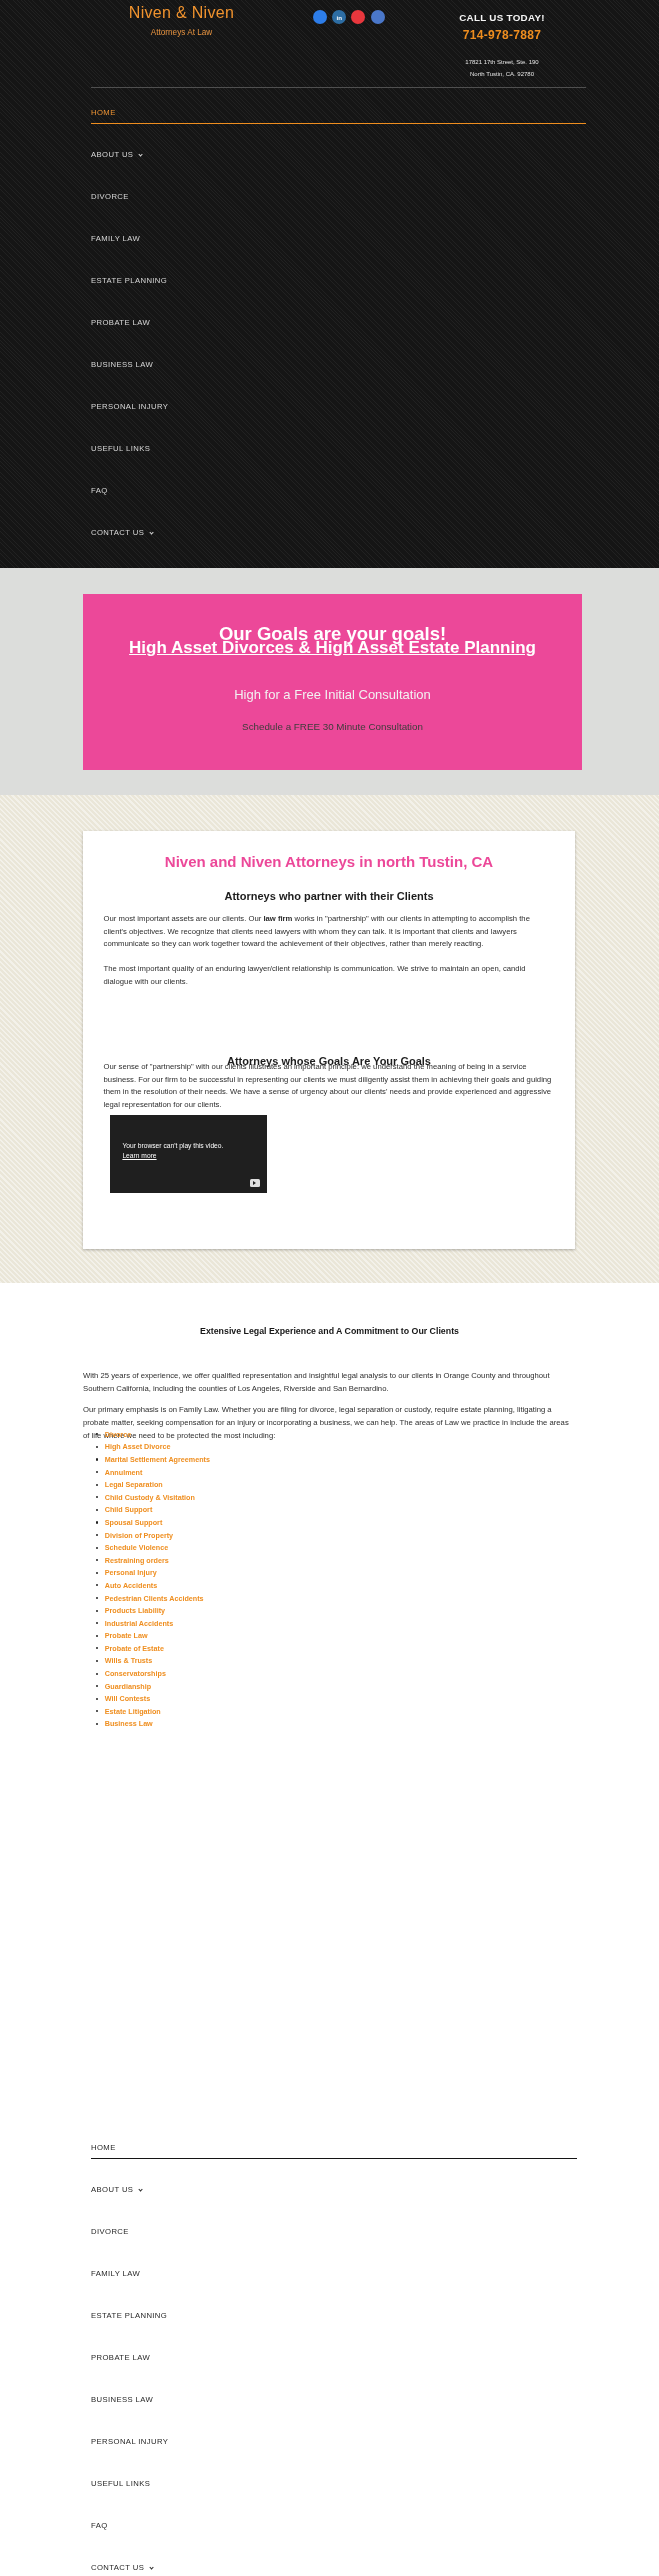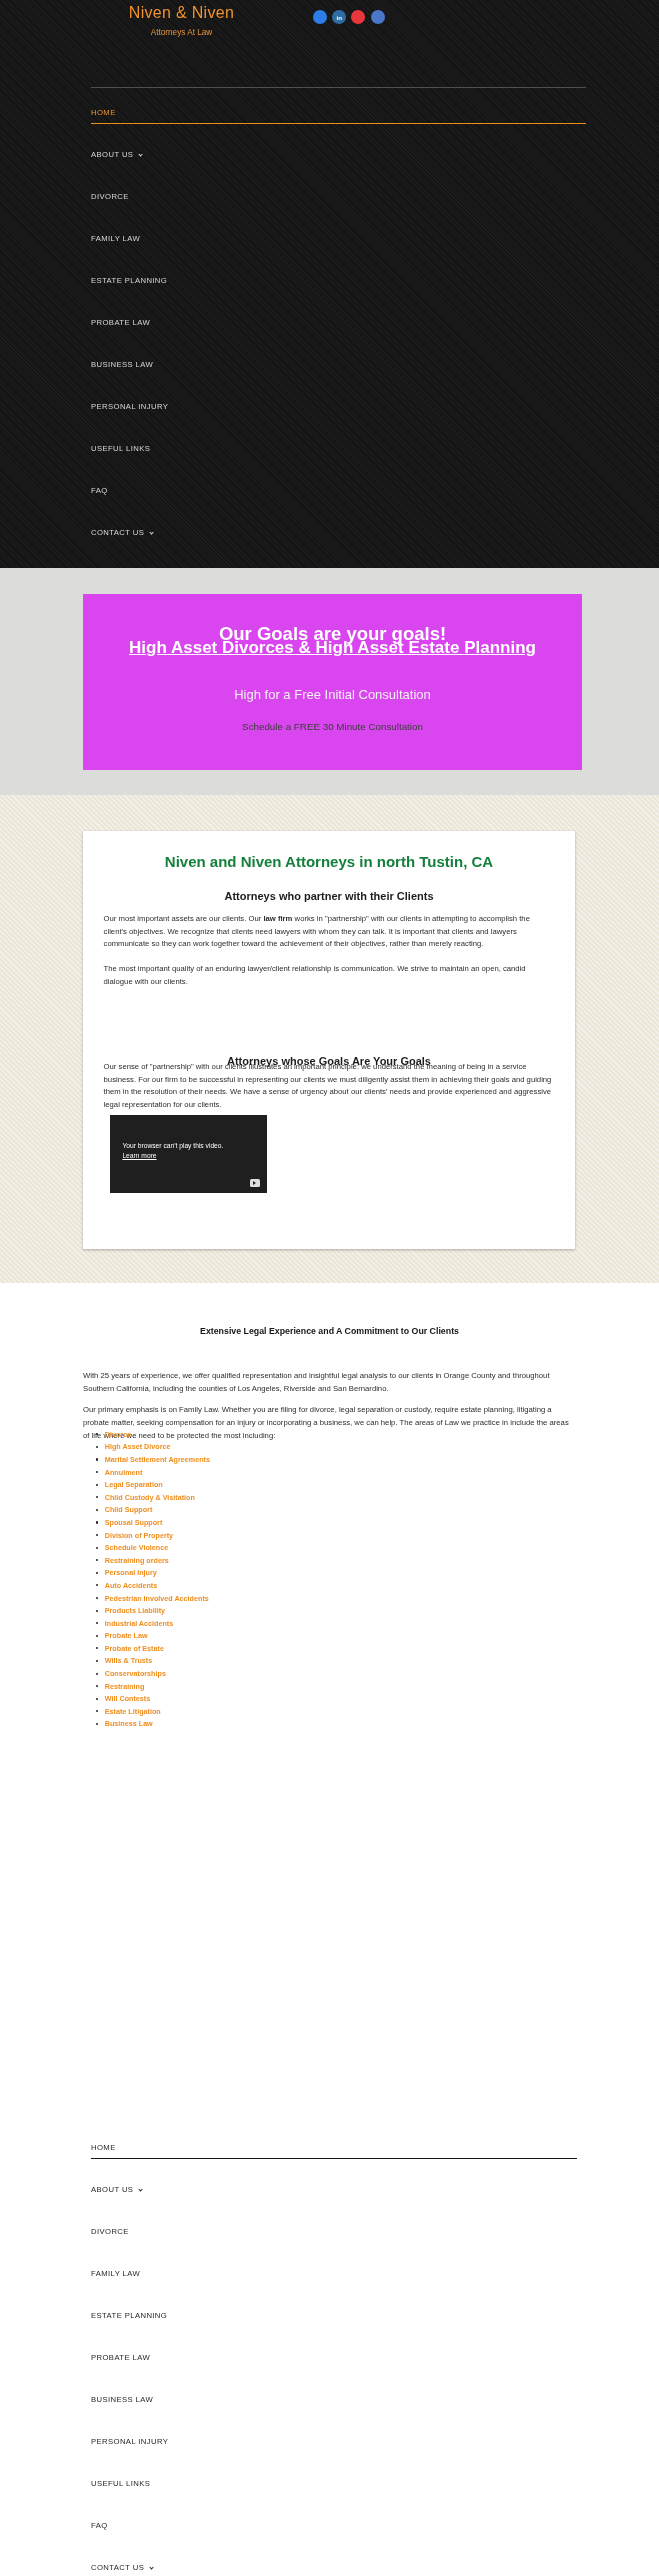--- a/index.html
+++ b/index.html
@@ -33,35 +33,35 @@
   .nav-dark li a { color:#d8d8d8; }
   .nav-dark li.active a { color:#ef9433; }
   .nav-dark li.active::after { background:#ef8e1f; }
   .nav-light { left:91px; top:2130px; width:486px; }
   .nav-light li a { color:#262626; }
   .nav-light li.active::after { background:#141414; }
   .chev { display:inline-block; width:3.1px; height:3.1px; border-right:0.8px solid currentColor; border-bottom:0.8px solid currentColor; transform:rotate(45deg); margin-left:5.7px; vertical-align:1px; }
 
   
   .hero-band { position:absolute; left:0; top:568px; width:659px; height:227px; background:#dcdddb; }
-  .hero-box { position:absolute; left:83px; top:26px; width:499px; height:176px; background:#d946ef; }
+  .hero-box { position:absolute; left:83px; top:26px; width:499px; height:176px; background:#ec4899; }
   .hero-box > div { position:absolute; left:0; width:100%; text-align:center; }
   .hero-l1 { top:29px; font-size:18.5px; font-weight:bold; color:#ffffff; }
   .hero-l2 { top:44px; font-size:17px; font-weight:bold; color:#ffffff;text-decoration:underline; }
   .hero-l3 { top:93px; font-size:13px; color:#f2f2f2; }
   .hero-hidden { top:127px; font-size:9.8px; color:#3d3d3b; }
 
   
   .beige-band { position:absolute; left:0; top:795px; width:659px; height:488px;
     background:#eae6d8;
     background-image:repeating-linear-gradient(45deg, rgba(255,255,255,.45) 0px, rgba(255,255,255,.45) 1.5px, transparent 1.5px, transparent 3.6px);
   }
   .card { position:absolute; left:83px; top:36px; width:492px; height:418px; background:#ffffff; box-shadow:0 1px 2.6px rgba(0,0,0,.28); }
   .card > * { position:absolute; left:20.6px; right:20.6px; }
-  .card-h1 { top:21.6px; text-align:center; font-size:15px; font-weight:bold; color:#15803d; }
+  .card-h1 { top:21.6px; text-align:center; font-size:15px; font-weight:bold; color:#ec4899; }
   .card-h2a { top:59px; text-align:center; font-size:11px; font-weight:bold; color:#1c1c1c; }
   .card-p  { font-size:7.7px; line-height:12.7px; color:#2d2d2d; }
   .card-p1 { top:82px; }
   .card-p2 { top:132px; }
   .card-h2b { top:206px; text-align:center; font-size:11px; font-weight:bold; color:#1c1c1c;margin-top:18px; }
   .card-p3 { top:230px; }
   .video { left:27px; right:auto; top:284px; width:157px; height:78px; background:#1f1f1f; }
   .vmsg { position:absolute; left:12.4px; top:27px; font-size:6.7px; color:#ffffff; }
   .vlink { position:absolute; left:12.4px; top:37px; font-size:6.7px; color:#ffffff; text-decoration:underline; }
   .vplay { position:absolute; right:7.2px; bottom:6.2px; width:10.3px; height:7.7px; background:#dedede; border-radius:1.5px; display:flex; align-items:center; justify-content:center; }
@@ -94,20 +94,28 @@
 
         <span class="sicon" style="background-color: rgb(45, 109, 163);">
           <span class="sglyph">in</span>
         </span>
 
         <span class="sicon" style="background-color: rgb(232, 55, 61);"></span>
 
         <span class="sicon" style="background-color: rgb(74, 119, 201);"></span>
       </div>
 
+    <div class="call-block">
+      <div class="call-label">CALL US TODAY!</div>
+      <div class="call-phone">714-978-7887</div>
+      <div class="call-addr">
+        <div>17821 17th Street, Ste. 190</div>
+        <div>North Tustin, CA. 92780</div>
+      </div>
+    </div>
 
     <div class="nav-divider"></div>
 
     <ul class="nav nav-dark">
 
         <li class="active">
           <a href="#"><span>HOME</span></a>
         </li>
 
         <li>
@@ -242,21 +250,21 @@
         <a href="#">Personal Injury</a>
       </li>
 
       <li>
         <span class="dot"></span>
         <a href="#">Auto Accidents</a>
       </li>
 
       <li>
         <span class="dot"></span>
-        <a href="#">Pedestrian Involved Accidents</a>
+        <a href="#">Pedestrian Clients Accidents</a>
       </li>
 
       <li>
         <span class="dot"></span>
         <a href="#">Products Liability</a>
       </li>
 
       <li>
         <span class="dot"></span>
         <a href="#">Industrial Accidents</a>
@@ -277,21 +285,21 @@
         <a href="#">Wills &amp; Trusts</a>
       </li>
 
       <li>
         <span class="dot"></span>
         <a href="#">Conservatorships</a>
       </li>
 
       <li>
         <span class="dot"></span>
-        <a href="#">Restraining</a>
+        <a href="#">Guardianship</a>
       </li>
 
       <li>
         <span class="dot"></span>
         <a href="#">Will Contests</a>
       </li>
 
       <li>
         <span class="dot"></span>
         <a href="#">Estate Litigation</a>

